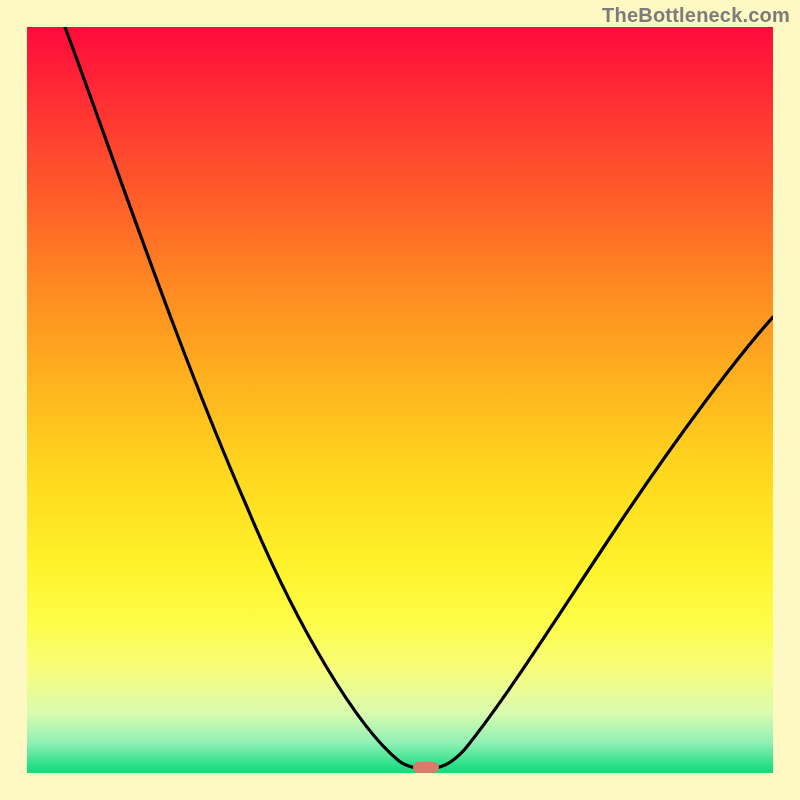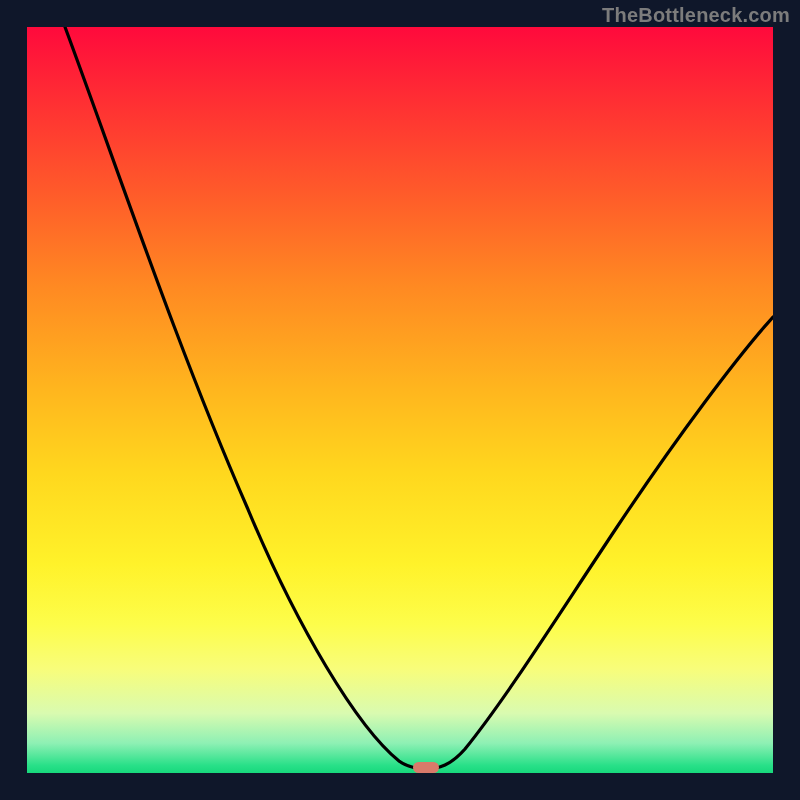--- a/index.html
+++ b/index.html
@@ -8,21 +8,21 @@
     width: 800px;
     height: 800px;
     background: #000;
     overflow: hidden;
     font-family: Arial, Helvetica, sans-serif;
   }
   .frame {
     position: relative;
     width: 800px;
     height: 800px;
-    background: #0f172a;
+    background: #fef9c3;
   }
   .plot-area {
     position: absolute;
     left: 27px;
     top: 27px;
     width: 746px;
     height: 746px;
     
     background: linear-gradient(
       to bottom,

